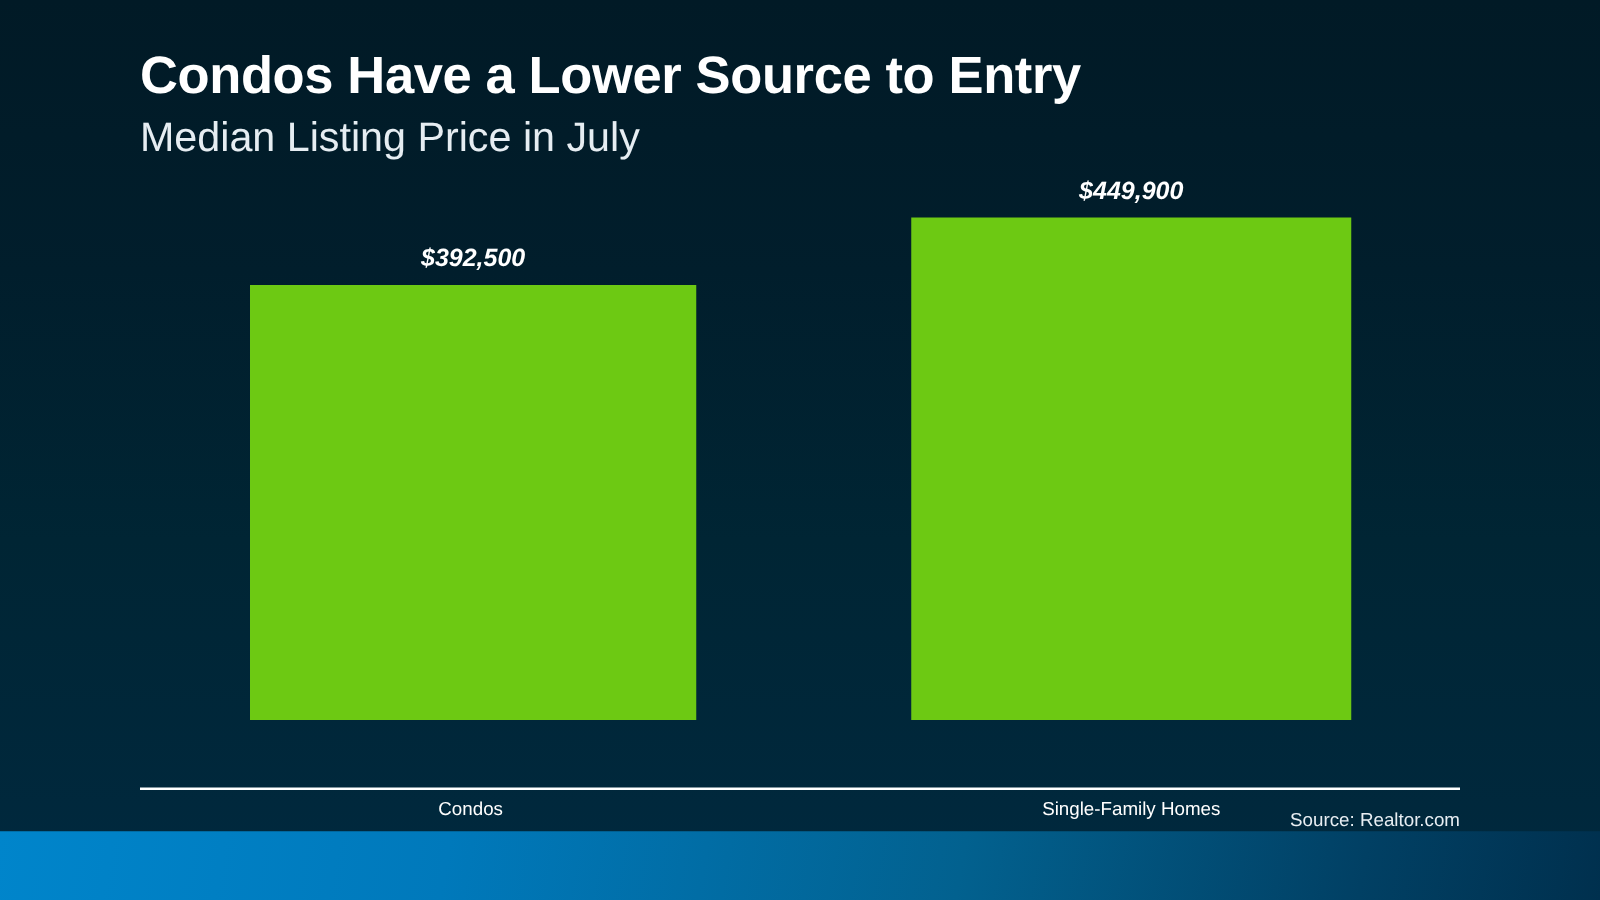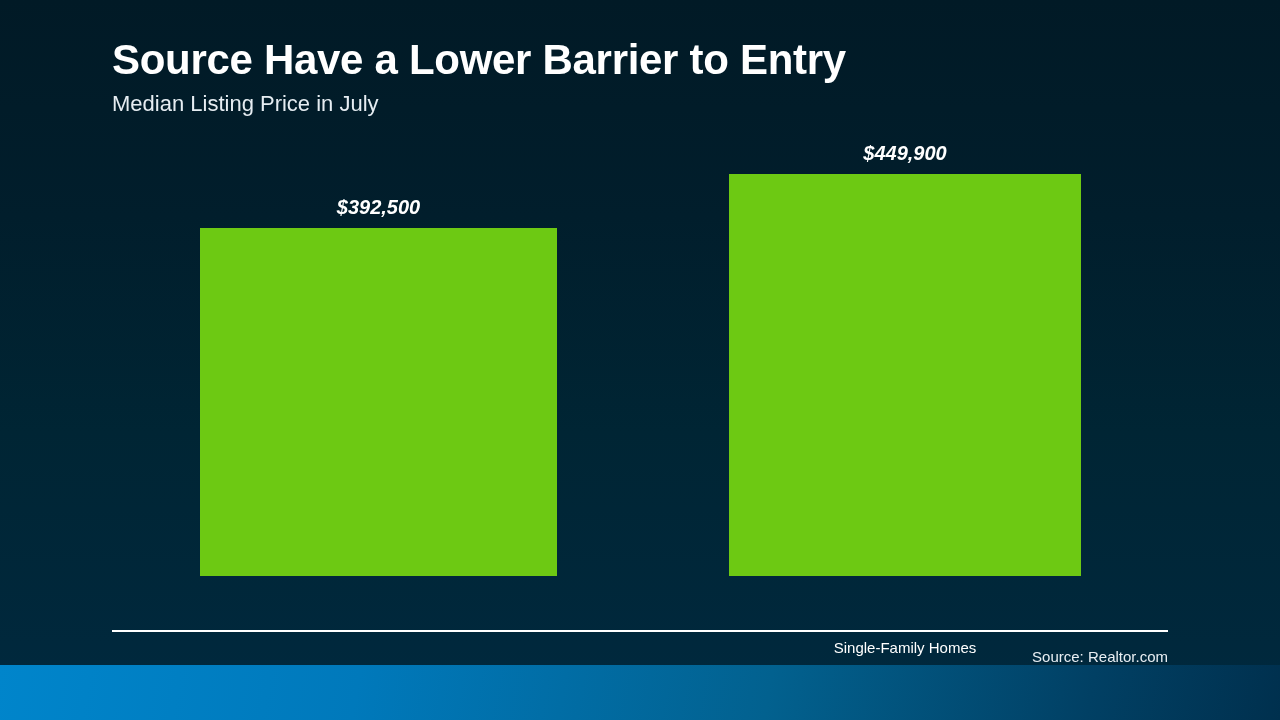--- a/index.html
+++ b/index.html
@@ -34,21 +34,21 @@
     margin: 0;
     font-size: 42px;
     font-weight: bold;
     color: #ffffff;
     letter-spacing: -0.3px;
     line-height: 1.05;
     white-space: nowrap;
   }
   #chart-subtitle {
     margin: 10px 0 0 0;
-    font-size: 22px;
+    font-size: 33px;
     font-weight: normal;
     color: #e6edf2;
     line-height: 1.1;
     white-space: nowrap;
   }
 
   
   #plot-area {
     position: absolute;
     left: 0;
@@ -128,38 +128,39 @@
     color: #e8eef3;
     white-space: nowrap;
   }
 </style>
 </head>
 <body>
 
 <div id="slide">
 
   <div id="header">
-    <h1 id="chart-title">Source Have a Lower Barrier to Entry</h1>
+    <h1 id="chart-title">Condos Have a Lower Source to Entry</h1>
     <h2 id="chart-subtitle">Median Listing Price in July</h2>
   </div>
 
   <div id="plot-area">
 
     <div class="bar-group" id="bar-group-0">
       <div class="bar-value">$392,500</div>
       <div class="bar"></div>
     </div>
 
     <div class="bar-group" id="bar-group-1">
       <div class="bar-value">$449,900</div>
       <div class="bar"></div>
     </div>
 
     <div id="axis-line"></div>
 
+    <div class="axis-label" id="axis-label-0">Condos</div>
     <div class="axis-label" id="axis-label-1">Single-Family Homes</div>
 
   </div>
 
   <div id="footer-bar"></div>
   <div id="source-note">Source: Realtor.com</div>
 
 </div>
 
 </body></html>

